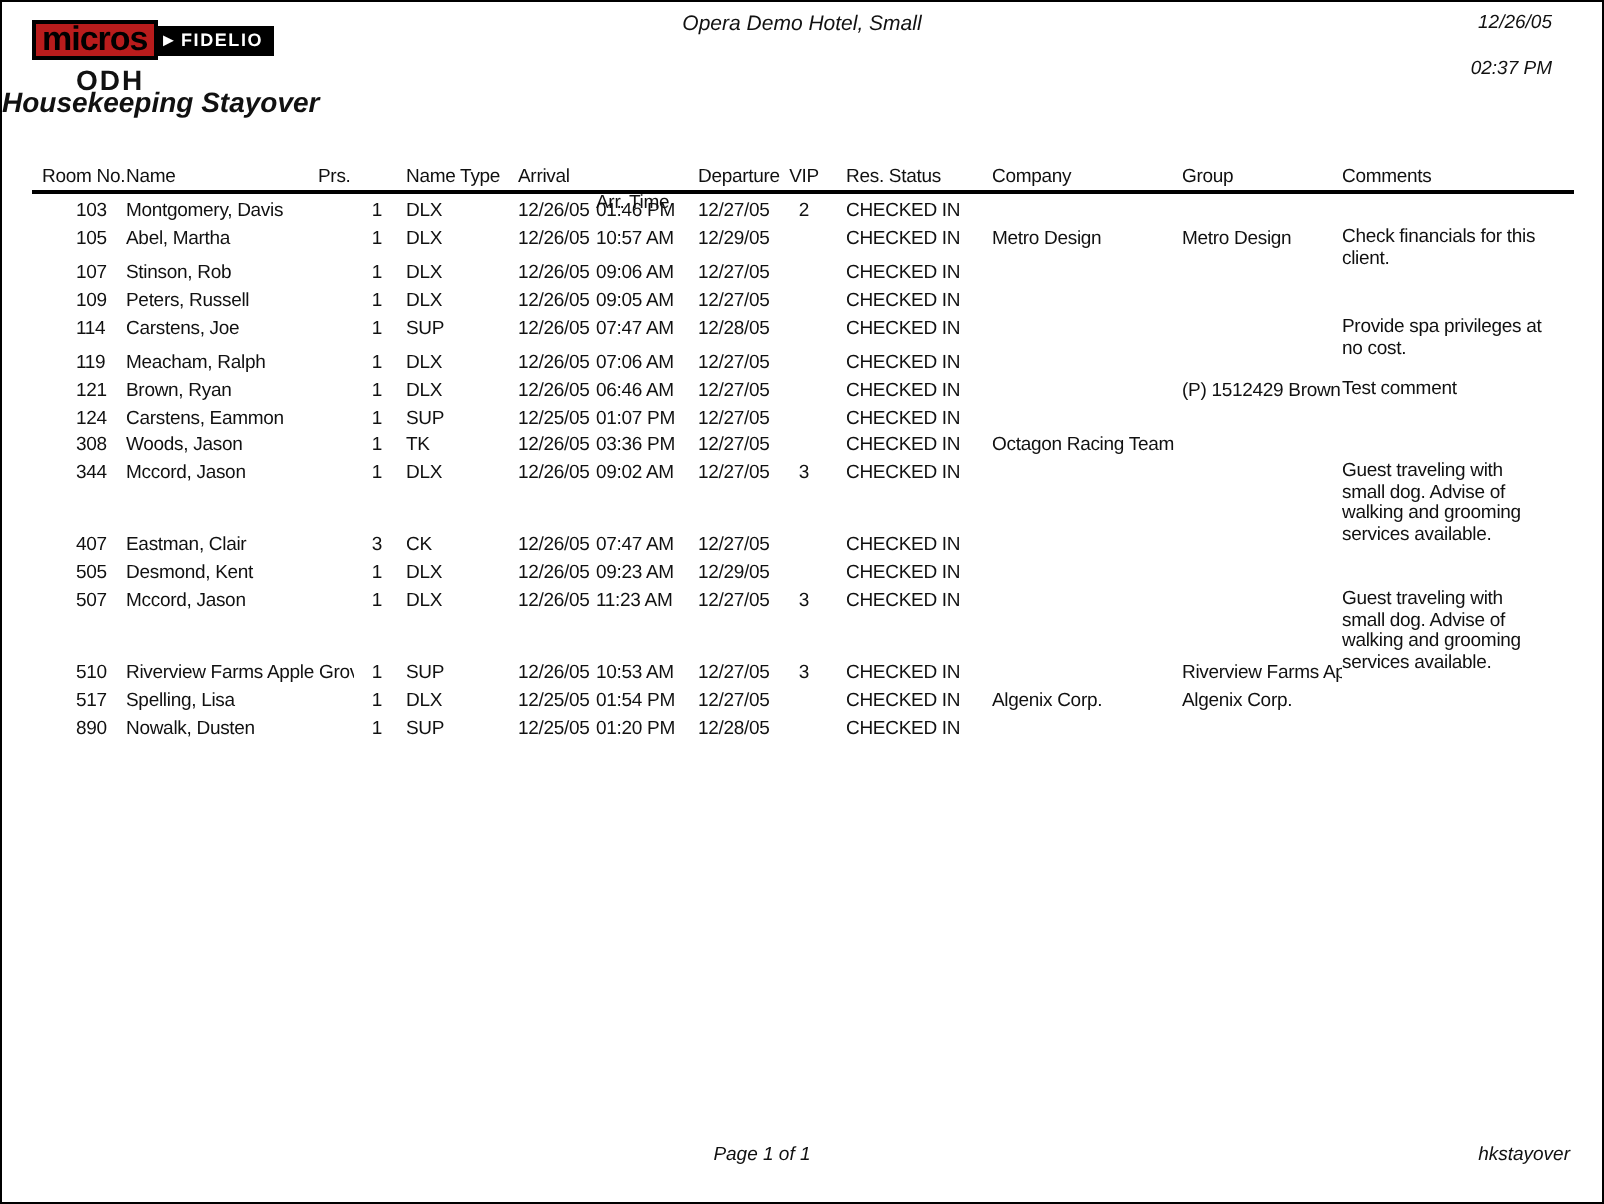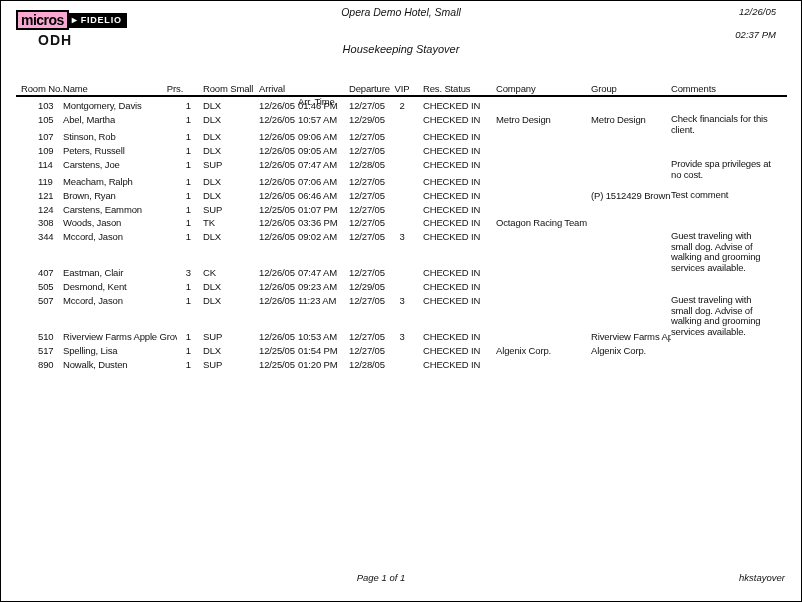--- a/index.html
+++ b/index.html
@@ -1,37 +1,37 @@
 <!DOCTYPE html>
 <html><head>
 <meta charset="utf-8">
 <style>
   html,body{margin:0;padding:0;background:#fff;}
   .page{position:relative;width:800px;height:600px;border:1px solid #000;background:#fff;
         font-family:"Liberation Sans",sans-serif;color:#111;overflow:hidden;}
   
   .logo{position:absolute;top:9px;left:15px;display:flex;align-items:center;}
-  .logo-micros{border:2px solid #000;background:#f9a8d4;color:#000;font-weight:bold;
-               font-size:14px;line-height:16px;padding:0 3px;letter-spacing:-0.5px;}
+  .logo-micros{border:2px solid #000;background:#b91c1c;color:#000;font-weight:bold;
+               font-size:17px;line-height:16px;padding:0 3px;letter-spacing:-0.5px;}
   .logo-fidelio{background:#000;color:#fff;font-weight:bold;font-size:9px;line-height:15px;
                 padding:0 5px 0 2px;letter-spacing:0.8px;display:flex;align-items:center;margin-left:-1px;}
   .logo-arrow{color:#fff;font-size:9px;margin-right:1px;font-style:normal;}
   .property-code{position:absolute;top:31px;left:37px;font-weight:bold;font-size:14px;letter-spacing:1px;}
   .hotel-name{position:absolute;top:5px;left:0;right:0;text-align:center;font-style:italic;font-size:10.5px;}
-  .report-title{position:absolute;top:42px;left:0;right:0;text-align:center;font-style:italic;font-weight:normal;font-size:11px;}
+  .report-title{position:absolute;top:42px;left:0;right:0;font-style:italic;font-weight:bold;font-size:14px;}
   .report-date{position:absolute;top:5px;right:25px;font-style:italic;font-size:9.5px;}
   .report-time{position:absolute;top:28px;right:25px;font-style:italic;font-size:9.5px;}
   
   .thead,.row{position:absolute;left:0;width:100%;height:12px;font-size:9.5px;letter-spacing:-0.15px;}
   .thead{top:82px;}
   .cell,.hcell{position:absolute;top:0;white-space:nowrap;}
   .header-rule{position:absolute;top:94px;left:15px;width:771px;border-top:2px solid #000;height:0;}
   .h-room{left:20px;}  .c-room{left:37px;}
   .h-name{left:62px;}  .c-name{left:62px;width:114px;overflow:hidden;}
-  .h-prs{left:158px;width:32px;text-align:center;} .c-prs{left:158px;width:32px;text-align:right;}
+  .h-prs{left:158px;width:32px;text-align:left;} .c-prs{left:158px;width:32px;text-align:right;}
   .h-type{left:202px;} .c-type{left:202px;}
   .h-arrival{left:258px;} .c-arrival{left:258px;}
   .h-time{left:297px;margin-top:13px;} .c-time{left:297px;}
   .h-dep{left:348px;}  .c-dep{left:348px;}
   .h-vip{left:391px;width:20px;text-align:center;} .c-vip{left:391px;width:20px;text-align:center;}
   .h-status{left:422px;} .c-status{left:422px;}
   .h-company{left:495px;text-align:right;} .c-company{left:495px;width:93px;overflow:hidden;}
   .h-group{left:590px;} .c-group{left:590px;width:80px;overflow:hidden;}
   .h-comments{left:670px;} .c-comments{left:670px;width:116px;white-space:pre-line;line-height:10.5px;}
   
@@ -53,21 +53,21 @@
   <div class="property-code">ODH</div>
   <div class="hotel-name">Opera Demo Hotel, Small</div>
   <div class="report-title">Housekeeping Stayover</div>
   <div class="report-date">12/26/05</div>
   <div class="report-time">02:37 PM</div>
 
   <div class="thead">
     <span class="hcell h-room">Room No.</span>
     <span class="hcell h-name">Name</span>
     <span class="hcell h-prs">Prs.</span>
-    <span class="hcell h-type">Room Small</span>
+    <span class="hcell h-type">Name Type</span>
     <span class="hcell h-arrival">Arrival</span>
     <span class="hcell h-time">Arr. Time</span>
     <span class="hcell h-dep">Departure</span>
     <span class="hcell h-vip">VIP</span>
     <span class="hcell h-status">Res. Status</span>
     <span class="hcell h-company">Company</span>
     <span class="hcell h-group">Group</span>
     <span class="hcell h-comments">Comments</span>
   </div>
   <div class="header-rule"></div>

